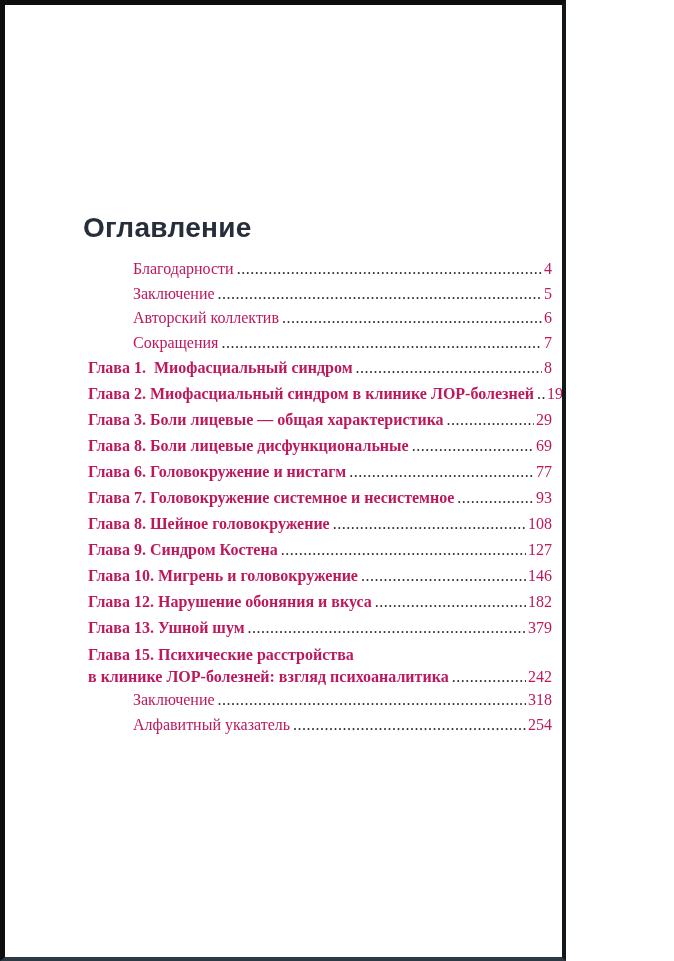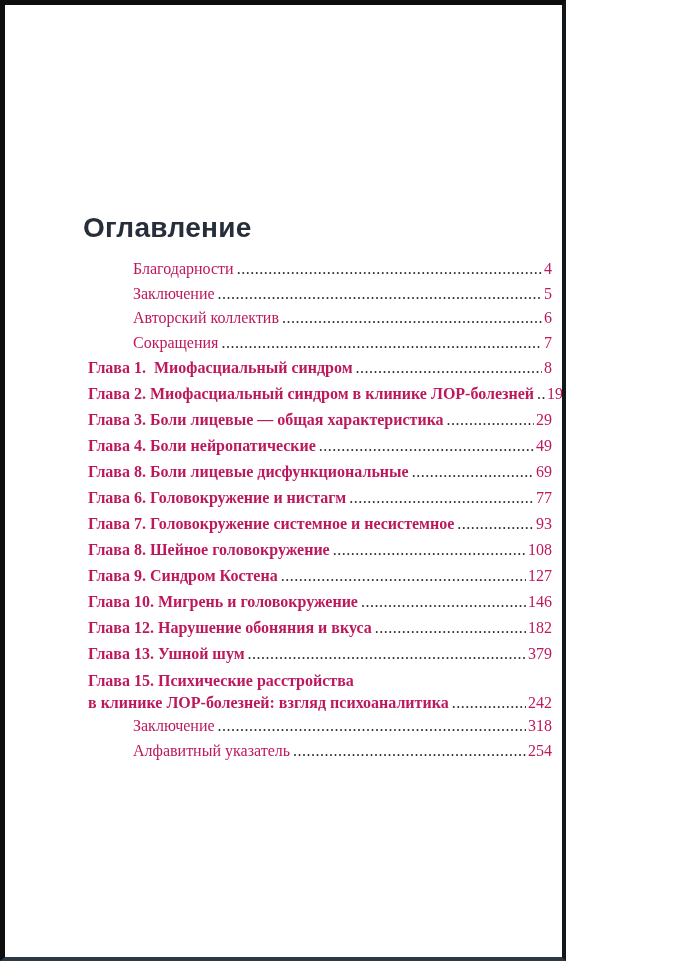--- a/index.html
+++ b/index.html
@@ -122,25 +122,20 @@
         <span class="label">Глава 2. Миофасциальный синдром в клинике ЛОР-болезней</span>
         <span class="dots"></span>
         <span class="pagenum">19</span>
       </div>
       <div class="row chapter">
         <span class="label">Глава 3. Боли лицевые — общая характеристика</span>
         <span class="dots"></span>
         <span class="pagenum">29</span>
       </div>
       <div class="row chapter">
-        <span class="label">Глава 4. Боли нейропатические</span>
-        <span class="dots"></span>
-        <span class="pagenum">49</span>
-      </div>
-      <div class="row chapter">
         <span class="label">Глава 8. Боли лицевые дисфункциональные</span>
         <span class="dots"></span>
         <span class="pagenum">69</span>
       </div>
       <div class="row chapter">
         <span class="label">Глава 6. Головокружение и нистагм</span>
         <span class="dots"></span>
         <span class="pagenum">77</span>
       </div>
       <div class="row chapter">

